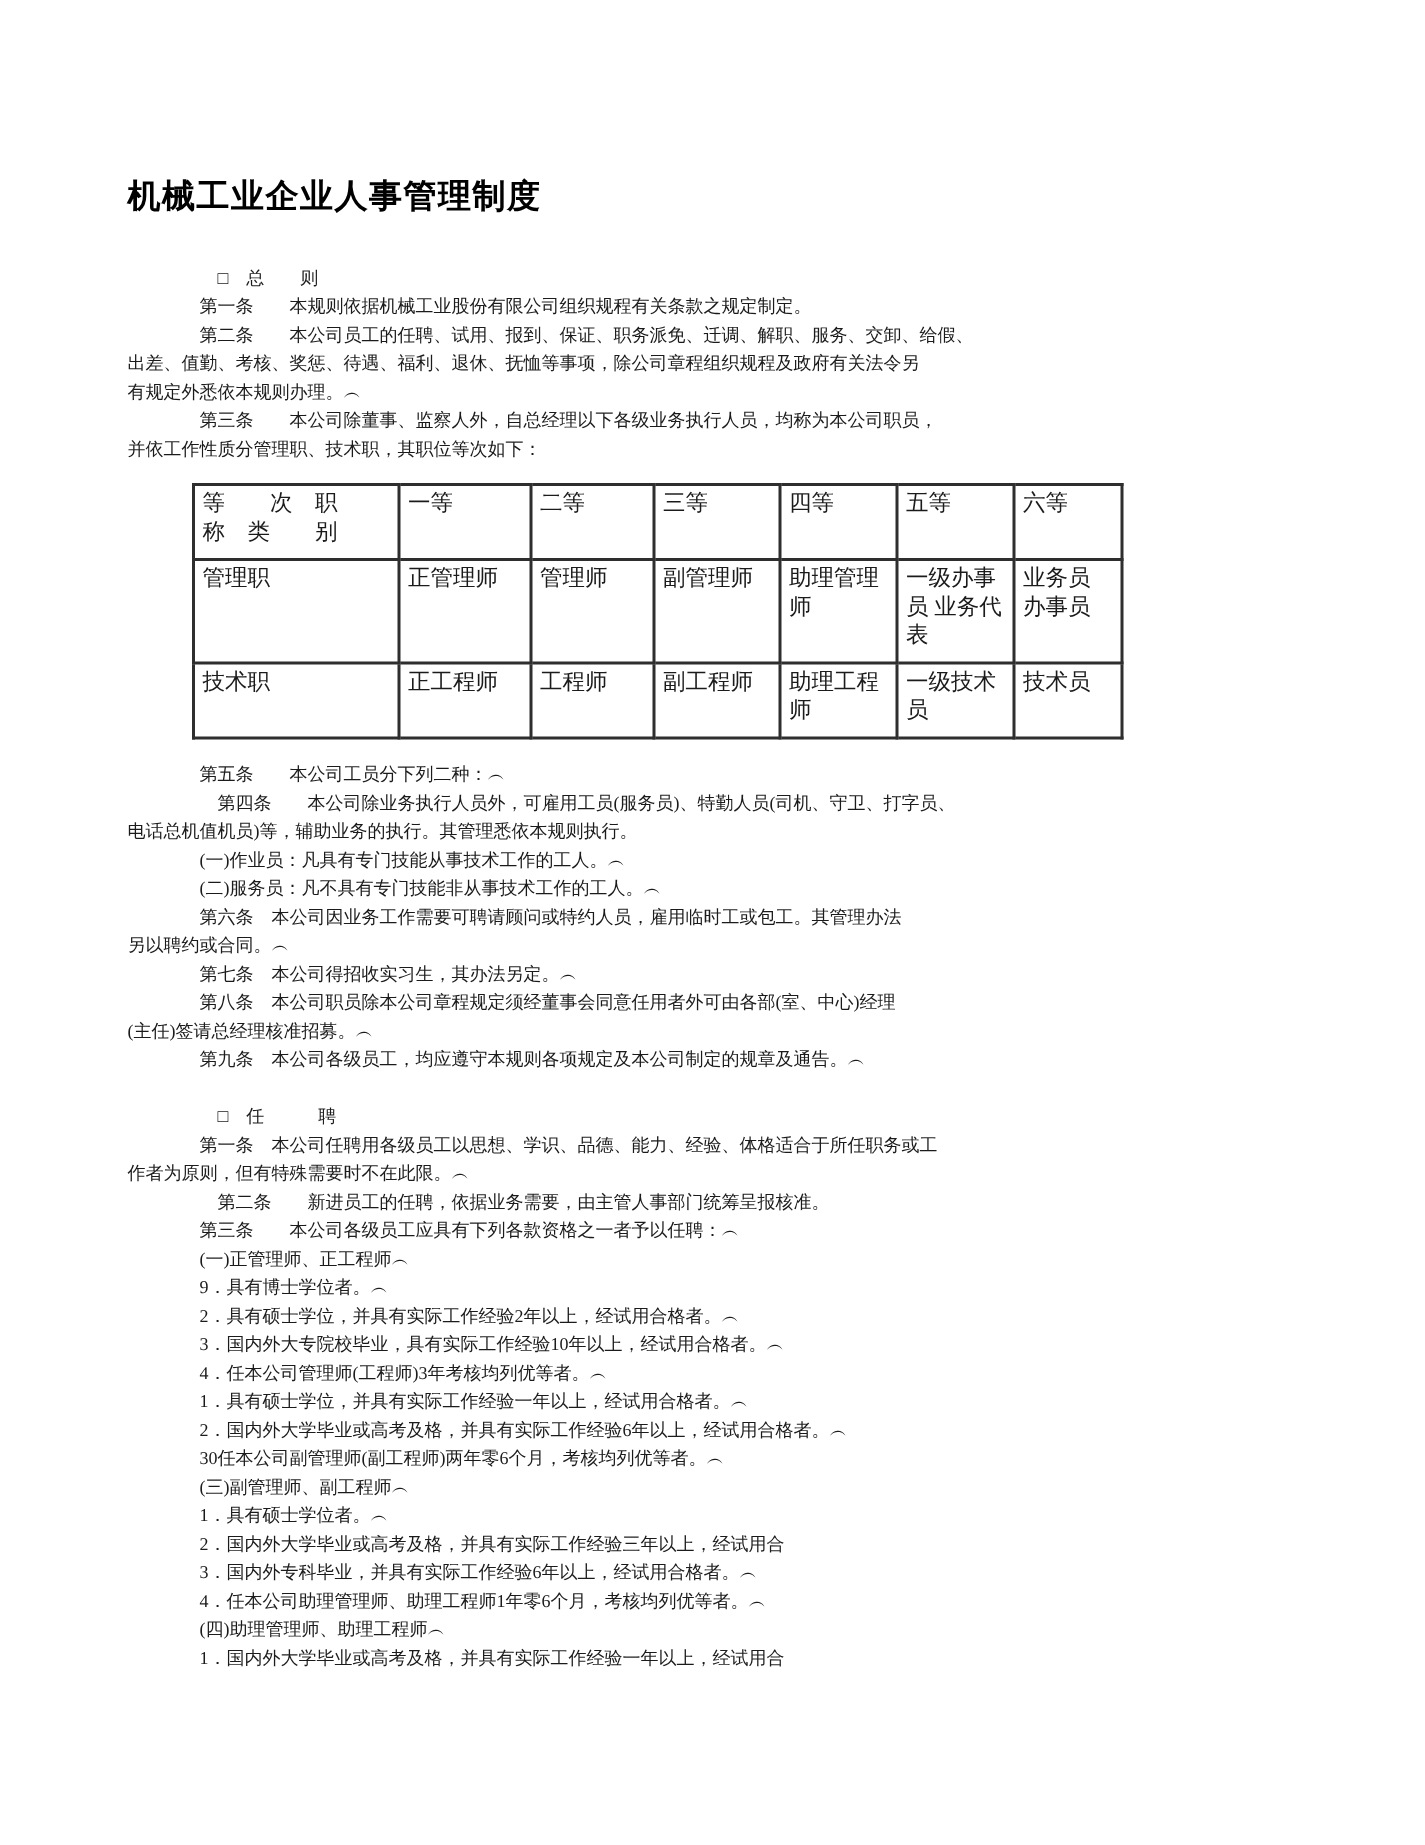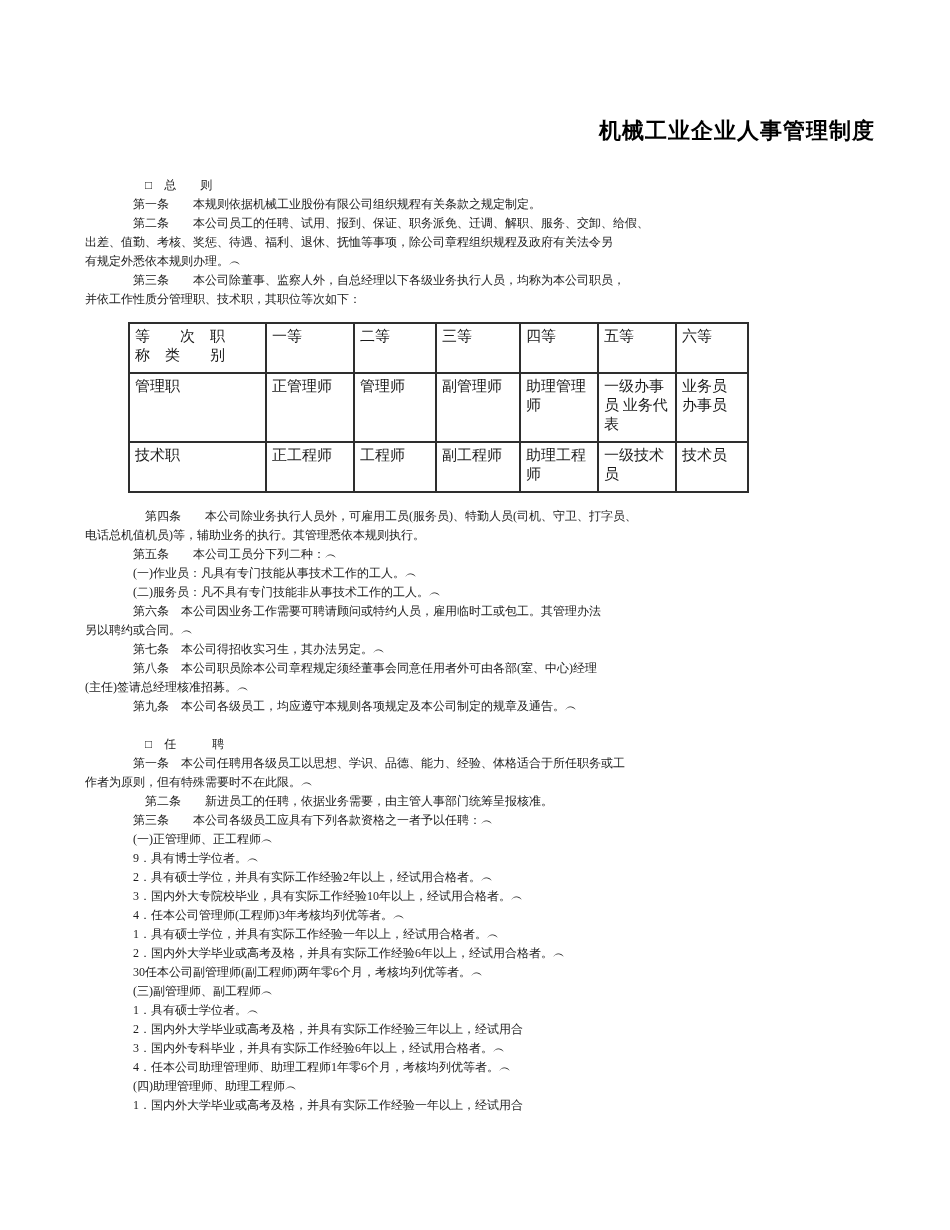--- a/index.html
+++ b/index.html
@@ -14,21 +14,21 @@
     box-sizing:border-box;
     padding:116px 60px 0 85px;
     overflow:hidden;
     background:#ffffff;
   }
   .title{
     width:790px;
     margin:0 0 30px 0;
     font-size:22px;
     font-weight:bold;
-    text-align:right;
+    text-align:left;
     letter-spacing:1px;
     color:#000;
   }
   .line{
     white-space:pre;
     font-size:12px;
     line-height:19px;
   }
   .para{margin:0;}
   .section-heading{margin:0;}
@@ -111,25 +111,25 @@
         <td>副工程师</td>
         <td>助理工程师</td>
         <td>一级技术员</td>
         <td>技术员</td>
       </tr>
     </tbody>
       </table>
 
     <div id="general-after">
         <div class="para">
+          <div class="line">　　　　第五条　　本公司工员分下列二种：︵</div>
+        </div>
+        <div class="para">
           <div class="line">　　　　　第四条　　本公司除业务执行人员外，可雇用工员(服务员)、特勤人员(司机、守卫、打字员、</div>
           <div class="line">电话总机值机员)等，辅助业务的执行。其管理悉依本规则执行。</div>
-        </div>
-        <div class="para">
-          <div class="line">　　　　第五条　　本公司工员分下列二种：︵</div>
         </div>
         <div class="para">
           <div class="line">　　　　(一)作业员：凡具有专门技能从事技术工作的工人。︵</div>
         </div>
         <div class="para">
           <div class="line">　　　　(二)服务员：凡不具有专门技能非从事技术工作的工人。︵</div>
         </div>
         <div class="para">
           <div class="line">　　　　第六条　本公司因业务工作需要可聘请顾问或特约人员，雇用临时工或包工。其管理办法</div>
           <div class="line">另以聘约或合同。︵</div>

